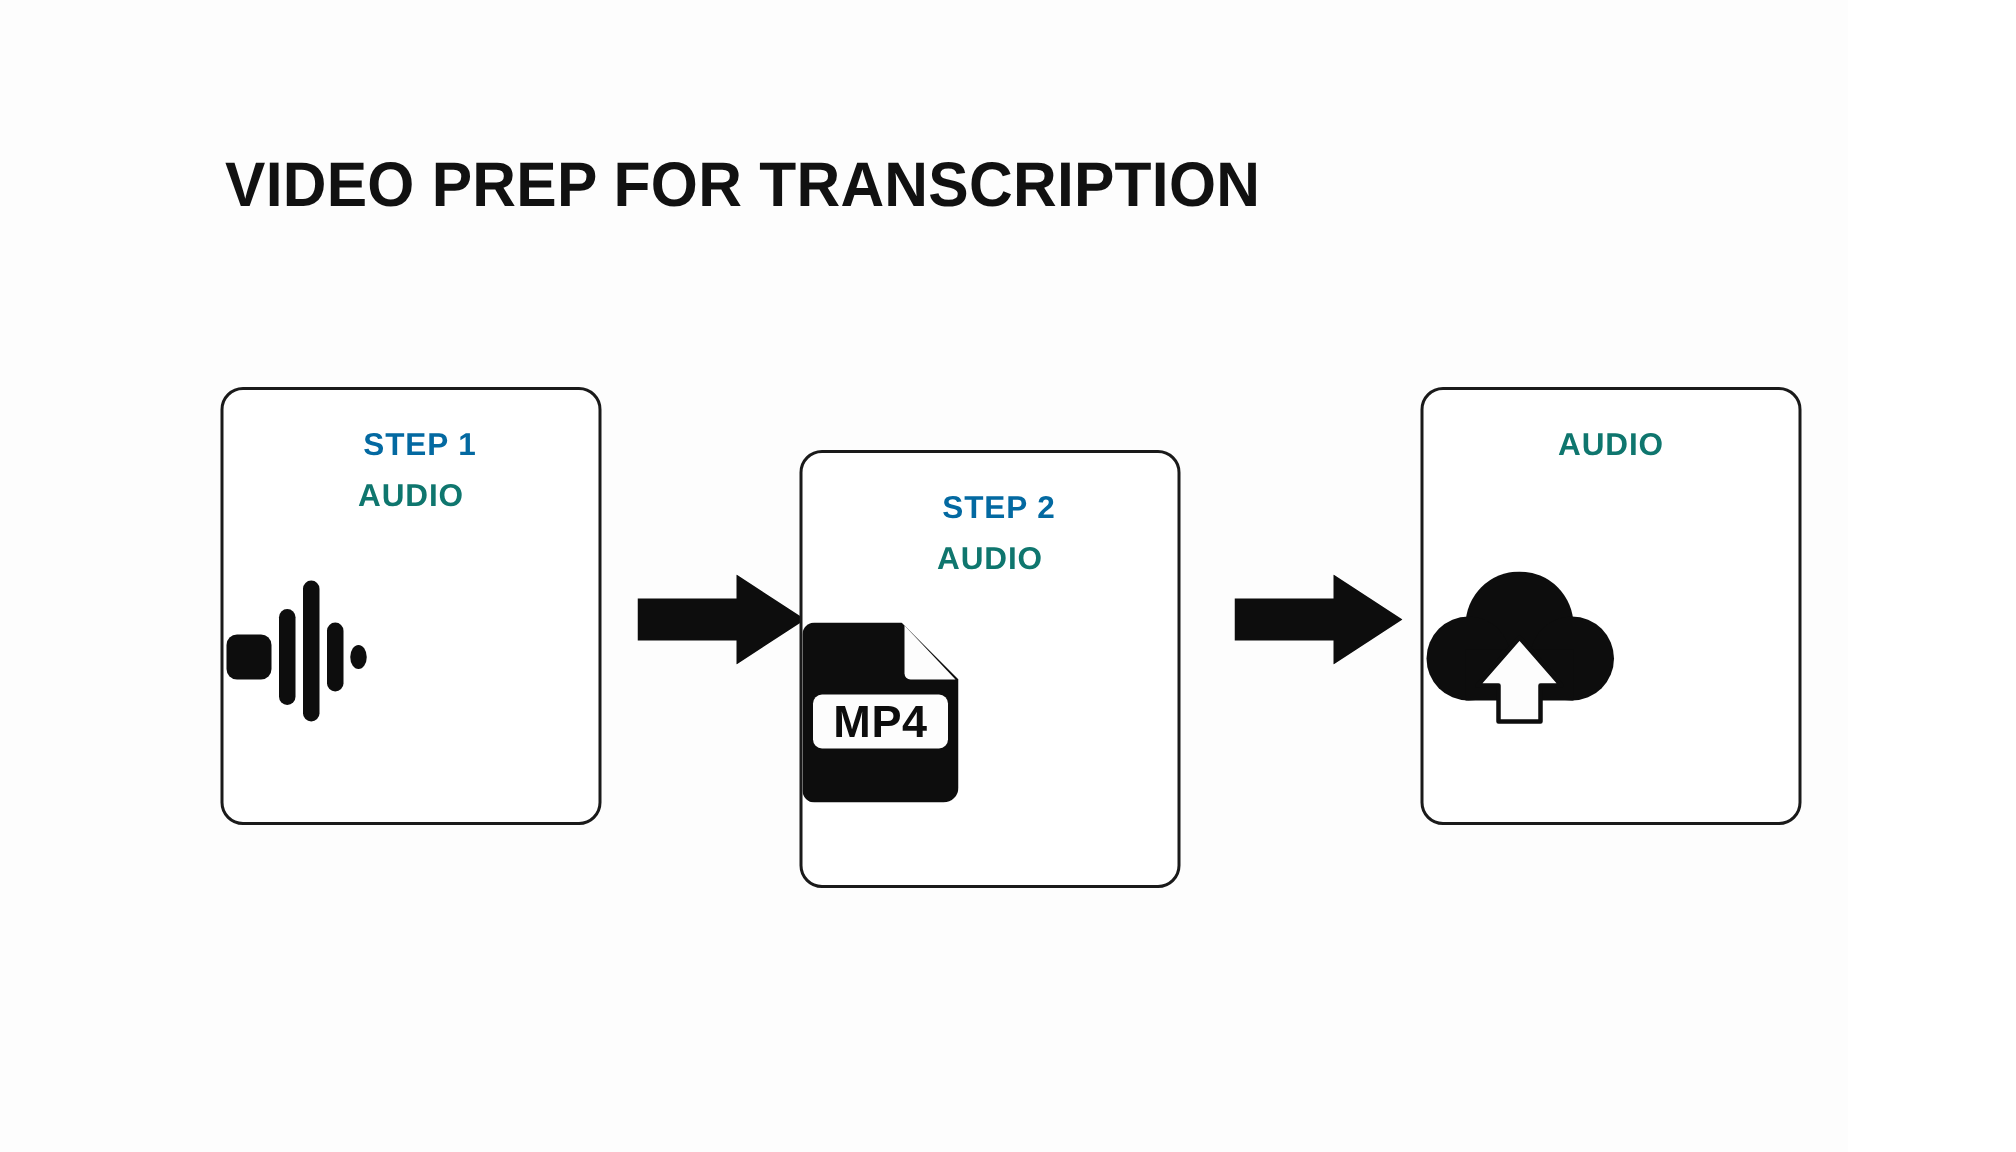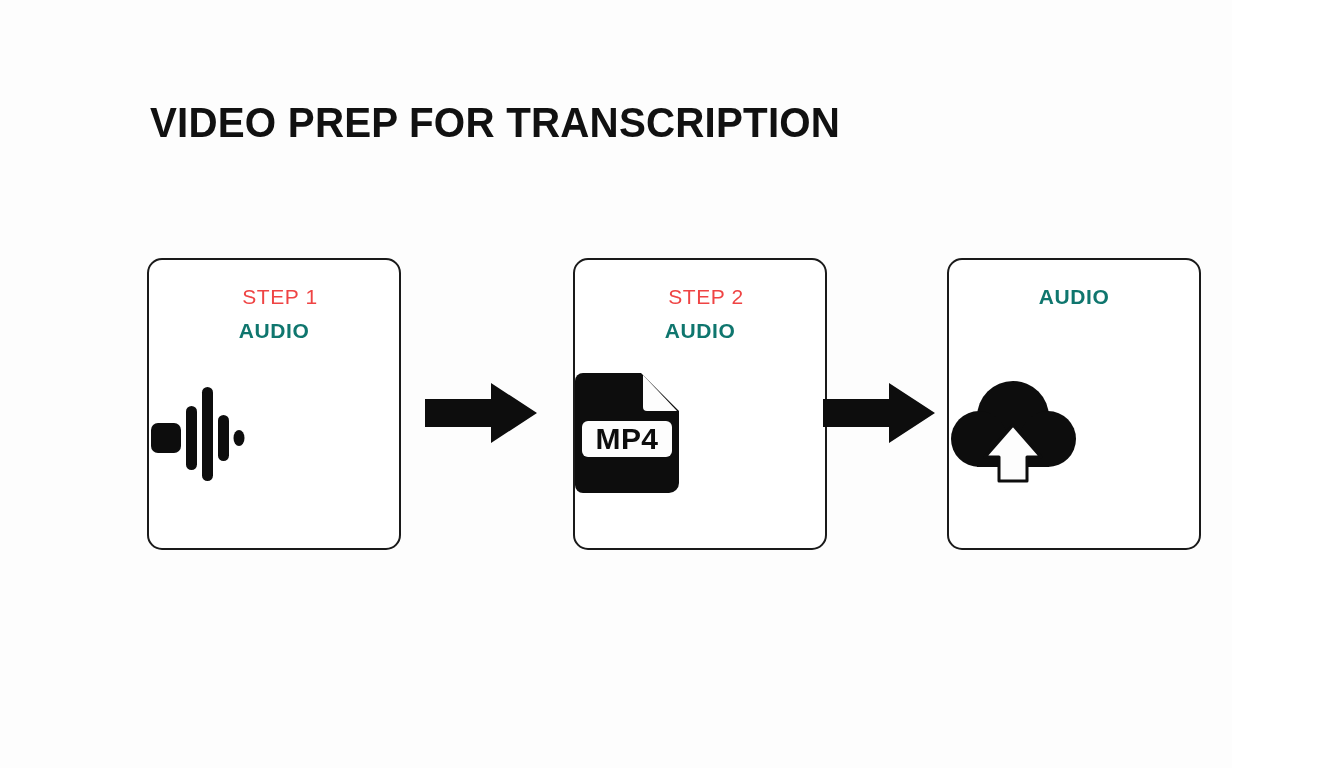--- a/index.html
+++ b/index.html
@@ -55,36 +55,36 @@
     position: absolute;
     top: 0;
     width: 254px;
     height: 292px;
     box-sizing: border-box;
     border: 2px solid #1a1a1a;
     border-radius: 15px;
     background: #ffffff;
   }
   .card-1 { left: 0px; }
-  .card-2 { left: 426px; }
+  .card-2 { left: 386px; margin-top: 42px; }
   .card-3 { left: 800px; }
 
   .card-labels {
     position: absolute;
     left: 0;
     right: 0;
     top: 20px;
     text-align: center;
   }
   .card-step {
     font-size: 21px;
-    font-weight: 400;
+    font-weight: 700;
     letter-spacing: 0.6px;
     line-height: 34px;
-    color: #ef4444;
+    color: #0369a1;
     padding-left: 12px;
   }
   .card-name {
     font-size: 21px;
     font-weight: 700;
     letter-spacing: 0.6px;
     line-height: 34px;
     color: #0f766e;
   }
 

